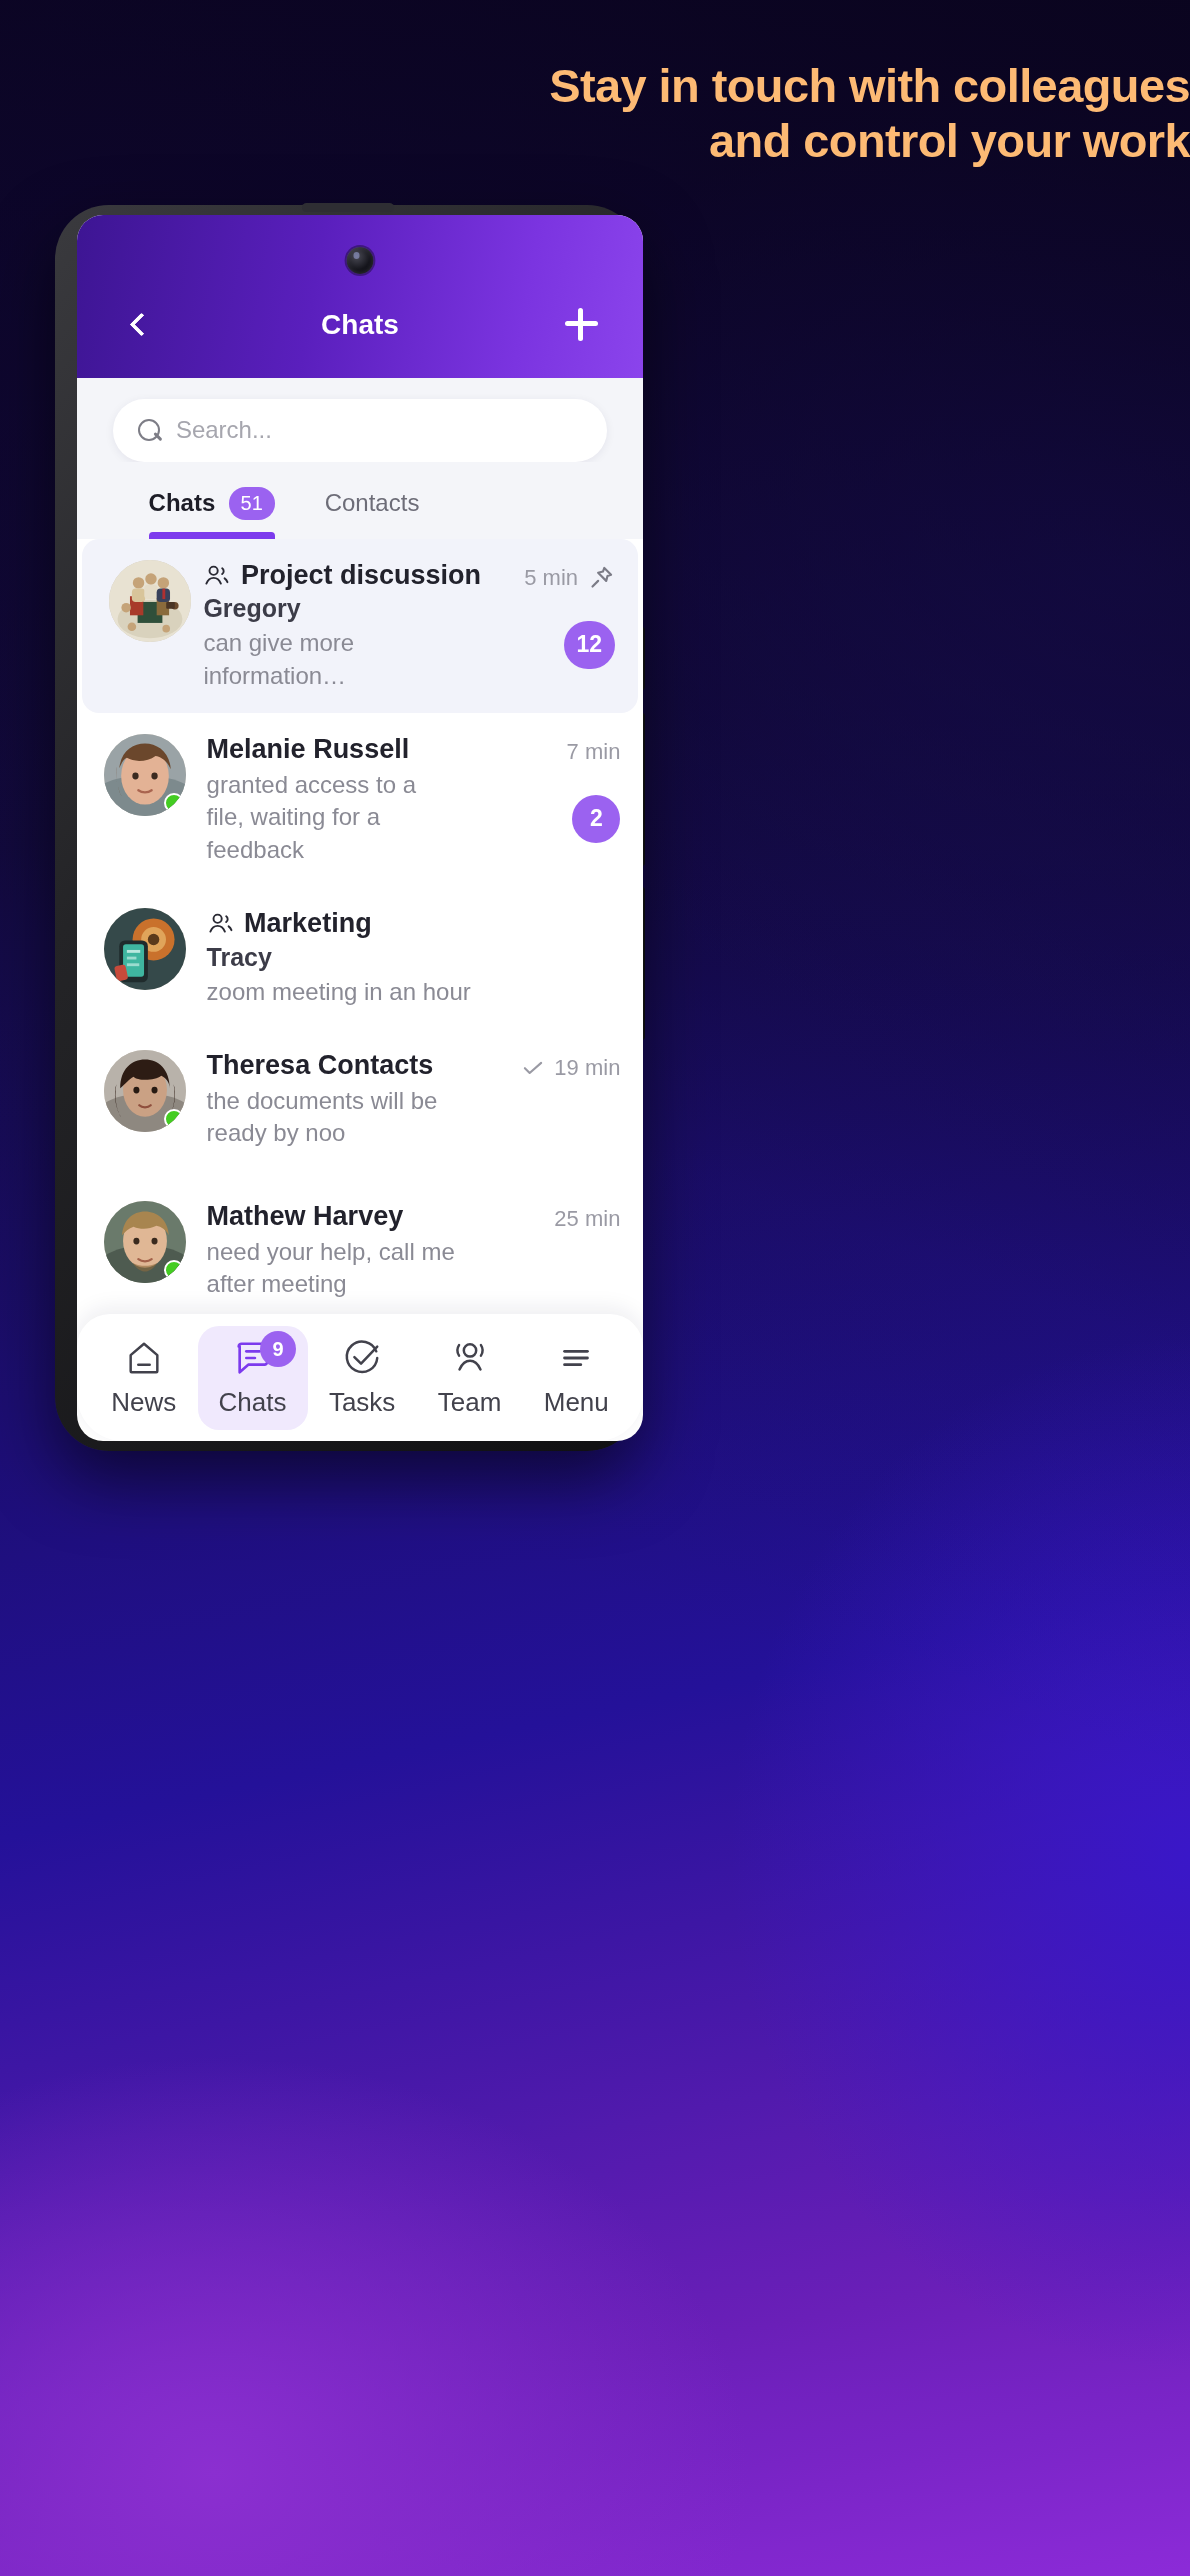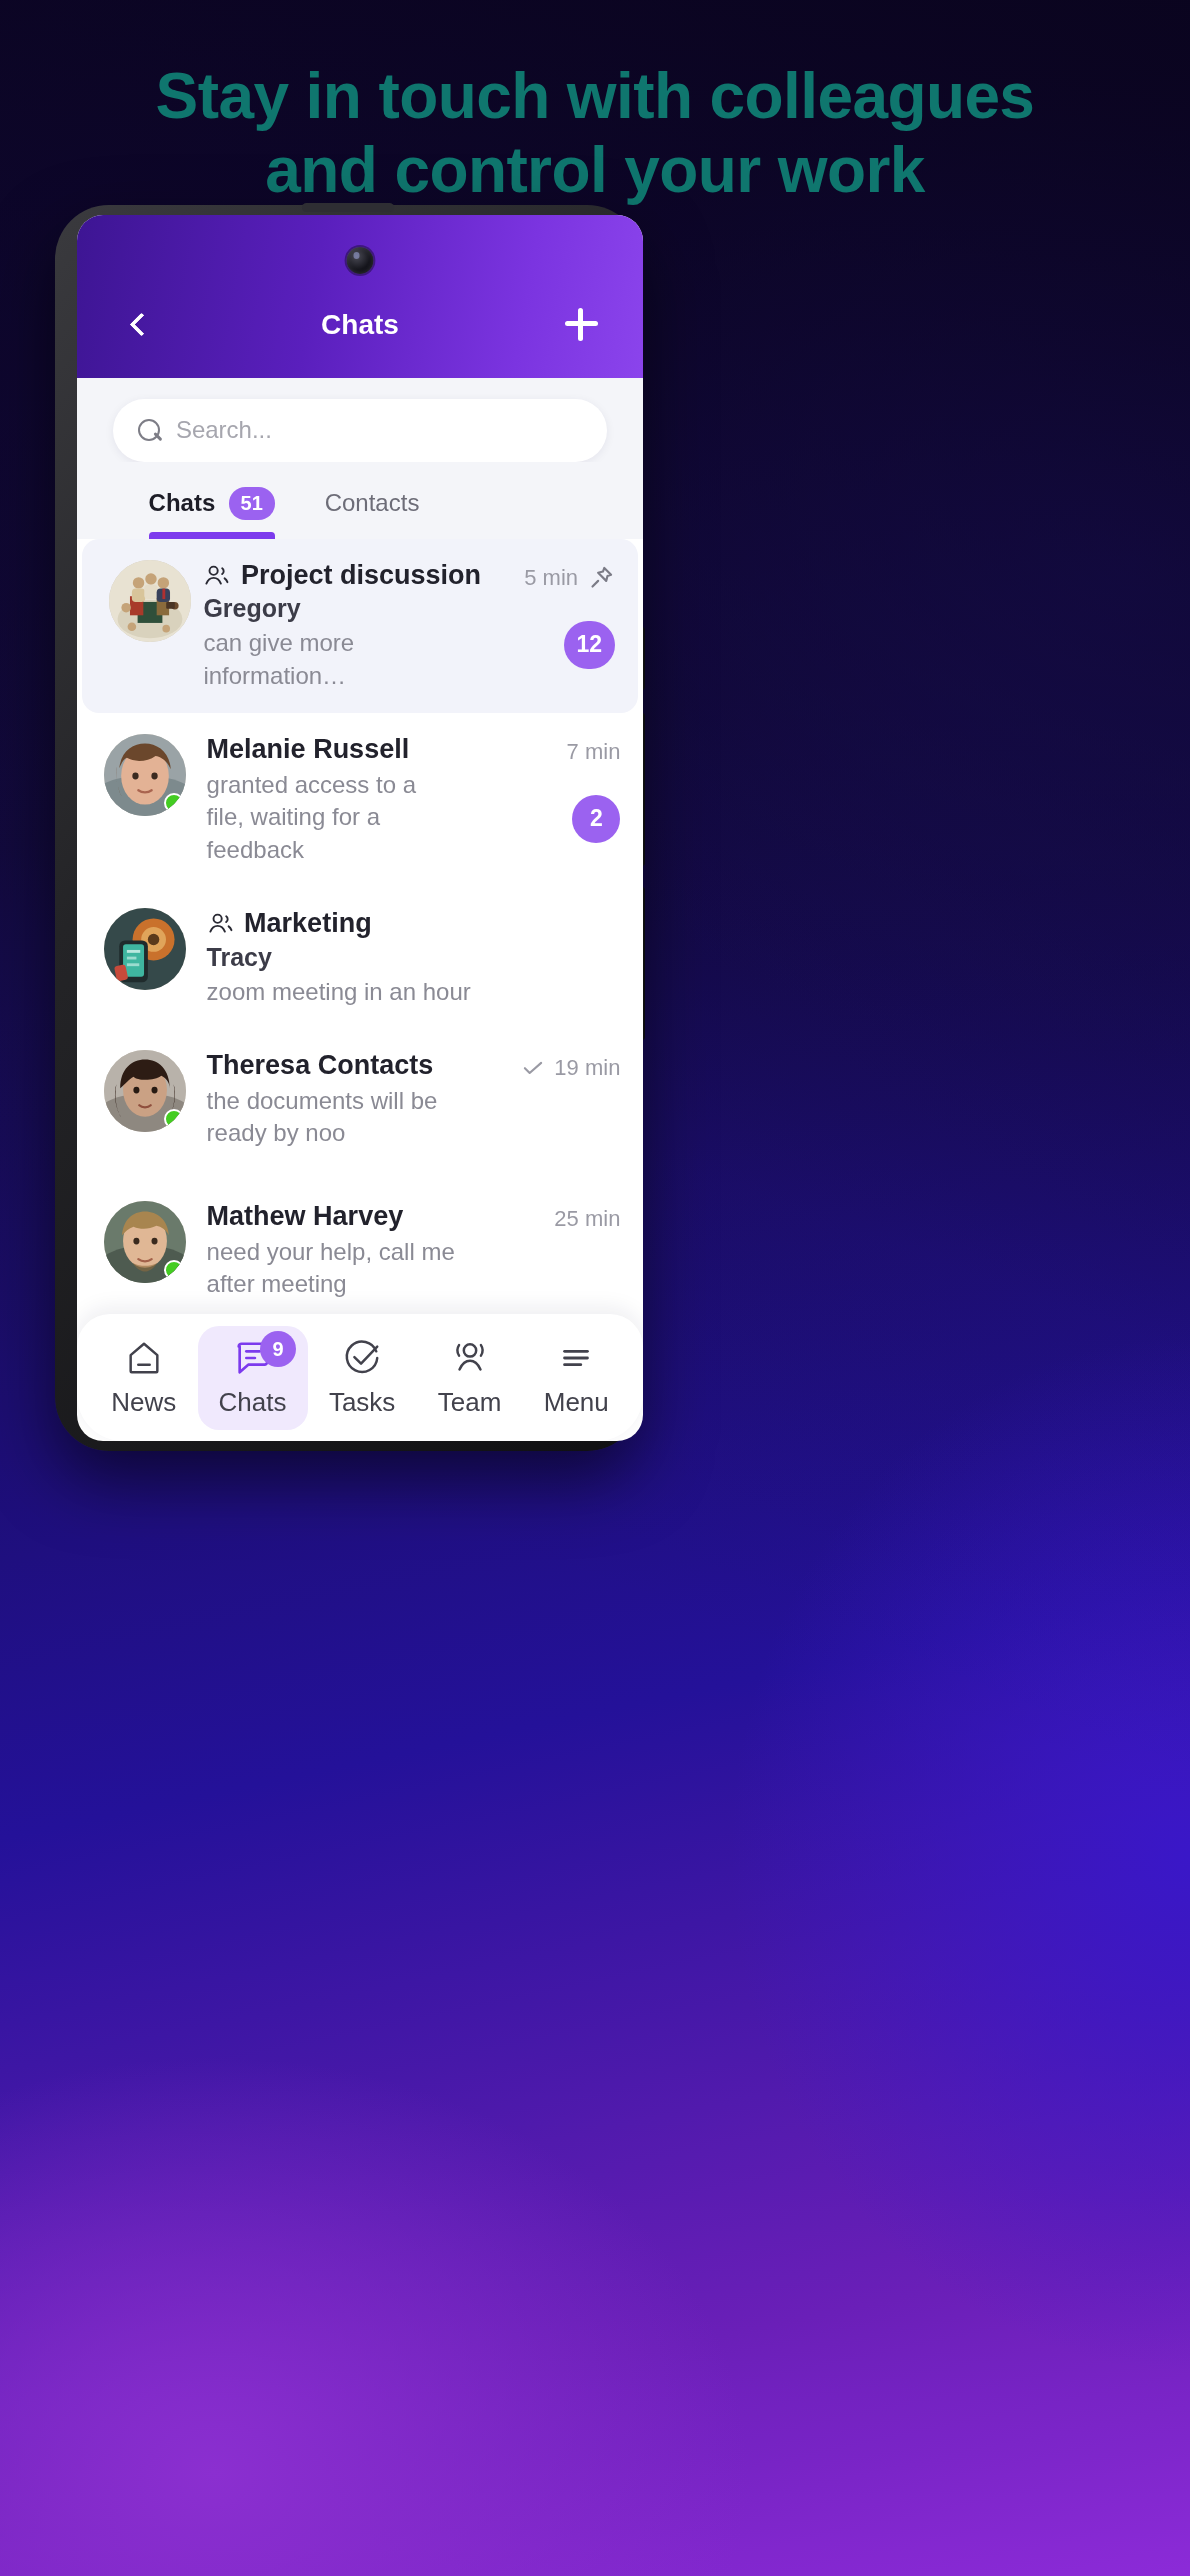--- a/index.html
+++ b/index.html
@@ -19,22 +19,22 @@
       linear-gradient(168deg, #0b0524 0%, #120a3d 30%, #241199 65%, #6a1fb8 88%, #8c2bd8 100%);
   }
   .bg2 {
     position:absolute; inset:0;
     background:linear-gradient(200deg, rgba(10,4,30,0.92) 0%, rgba(14,6,45,0.55) 25%, rgba(20,10,70,0.1) 45%, rgba(0,0,0,0) 60%);
   }
 
   
   .headline {
     position:absolute; top:59px; left:0; width:100%;
-    text-align:center; color:#0f766e;
-    font-size:64px; font-weight:700; line-height:1.16;
+    text-align:right; color:#fdba74;
+    font-size:47px; font-weight:700; line-height:1.16;
     letter-spacing:-0.6px;
     z-index:5;
   }
 
   
   .phone {
     position:absolute; left:55px; top:205px;
     width:586px; height:1246px;
     border-radius:54px;
     background:linear-gradient(135deg,#3a3a3e 0%,#242427 40%,#101012 100%);
@@ -105,21 +105,21 @@
   .tabs { display:flex; gap:50px; padding:25px 36px 0; background:#f4f5f9; }
   .tab { display:flex; align-items:center; gap:13.4px; padding-bottom:19px; cursor:pointer; position:relative; }
   .tab-label { font-size:24px; color:#6d6d78; }
   .tab.active .tab-label { color:#1d1d27; font-weight:700; }
   .tab.active::after{
     content:""; position:absolute; left:0; right:0; bottom:0; height:6.7px;
     background:#7c3aed; border-radius:3.8px 3.8px 0 0;
   }
   .tab-badge {
     min-width:46px; height:33px; padding:0 11.5px; border-radius:16.3px;
-    background:#9b62f0; color:#fff; font-size:20px; font-weight:700;
+    background:#9b62f0; color:#fff; font-size:20px; font-weight:400;
     display:flex; align-items:center; justify-content:center;
   }
 
   
   .list { background:#fff; height:762px; overflow:hidden; }
   .row {
     display:flex; align-items:flex-start; gap:21px;
     padding:21px 23px 21px 27px; position:relative;
   }
   .row.pinned { background:#f2f3fa; border-radius:17px; margin:0 5.8px;gap:12px; }

